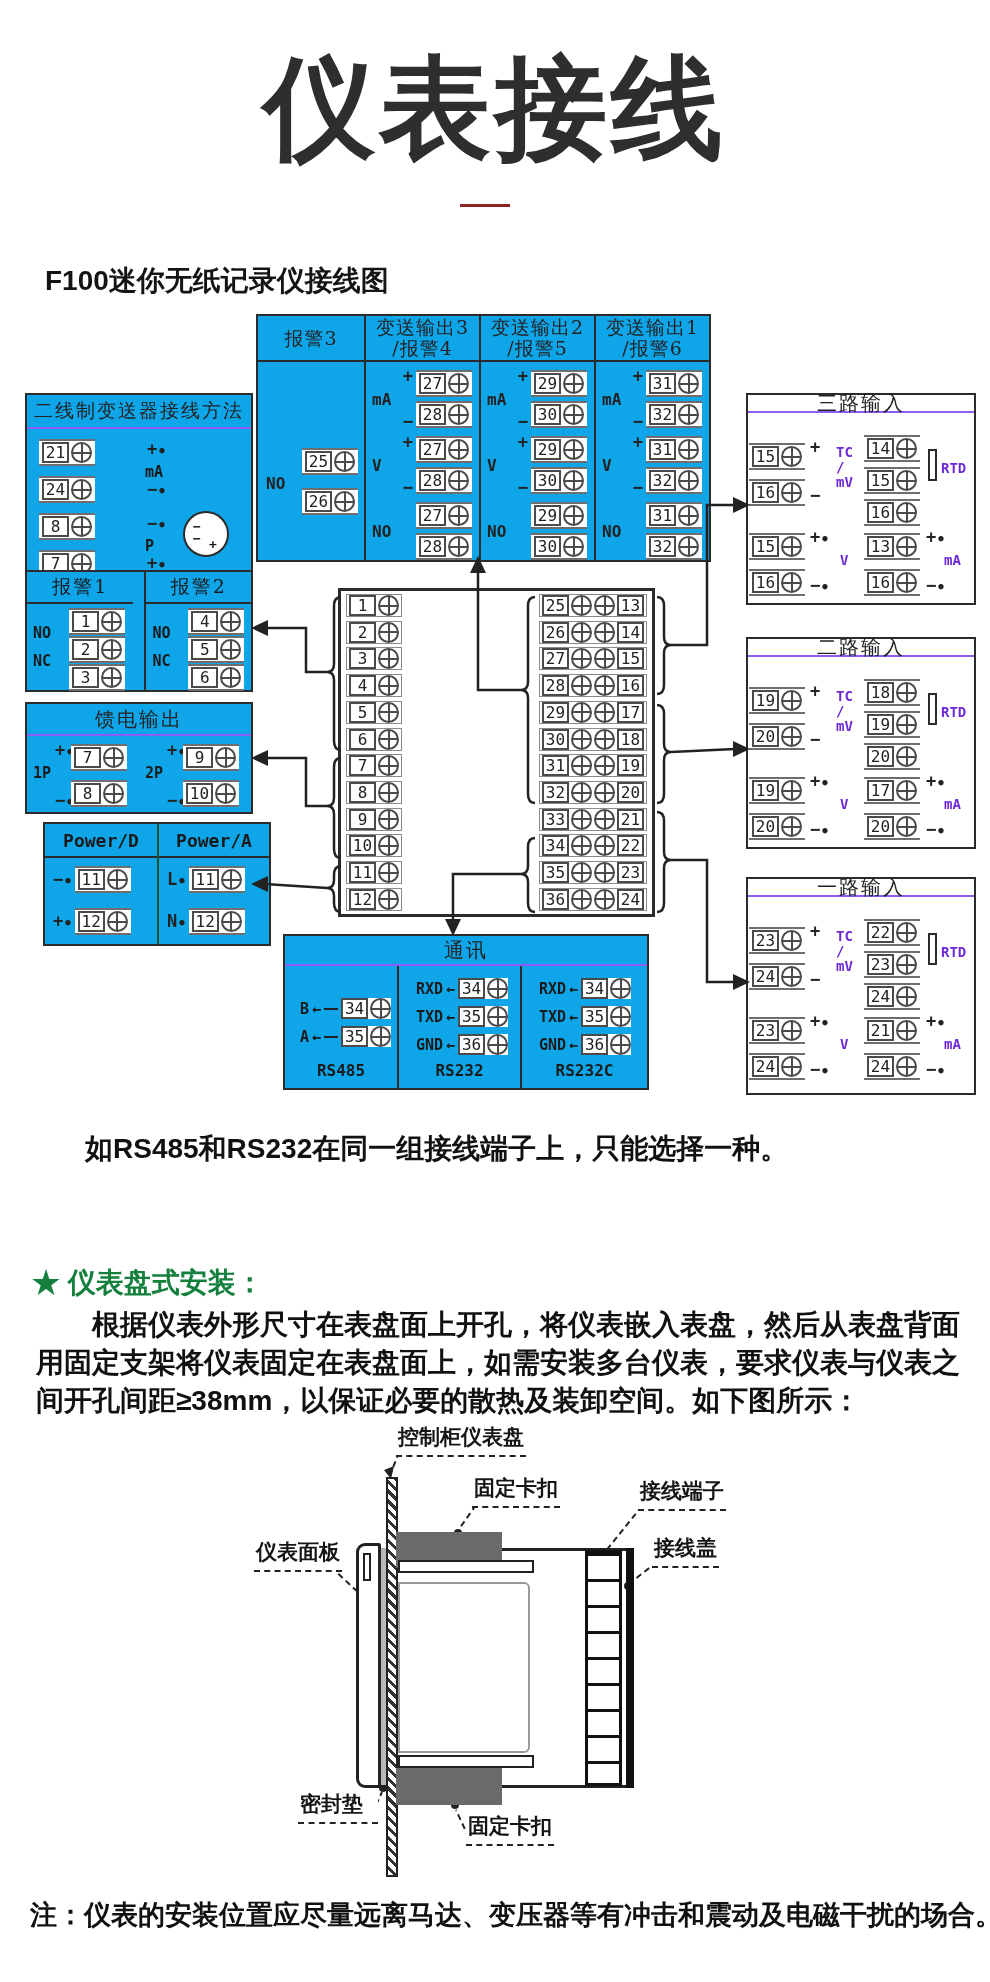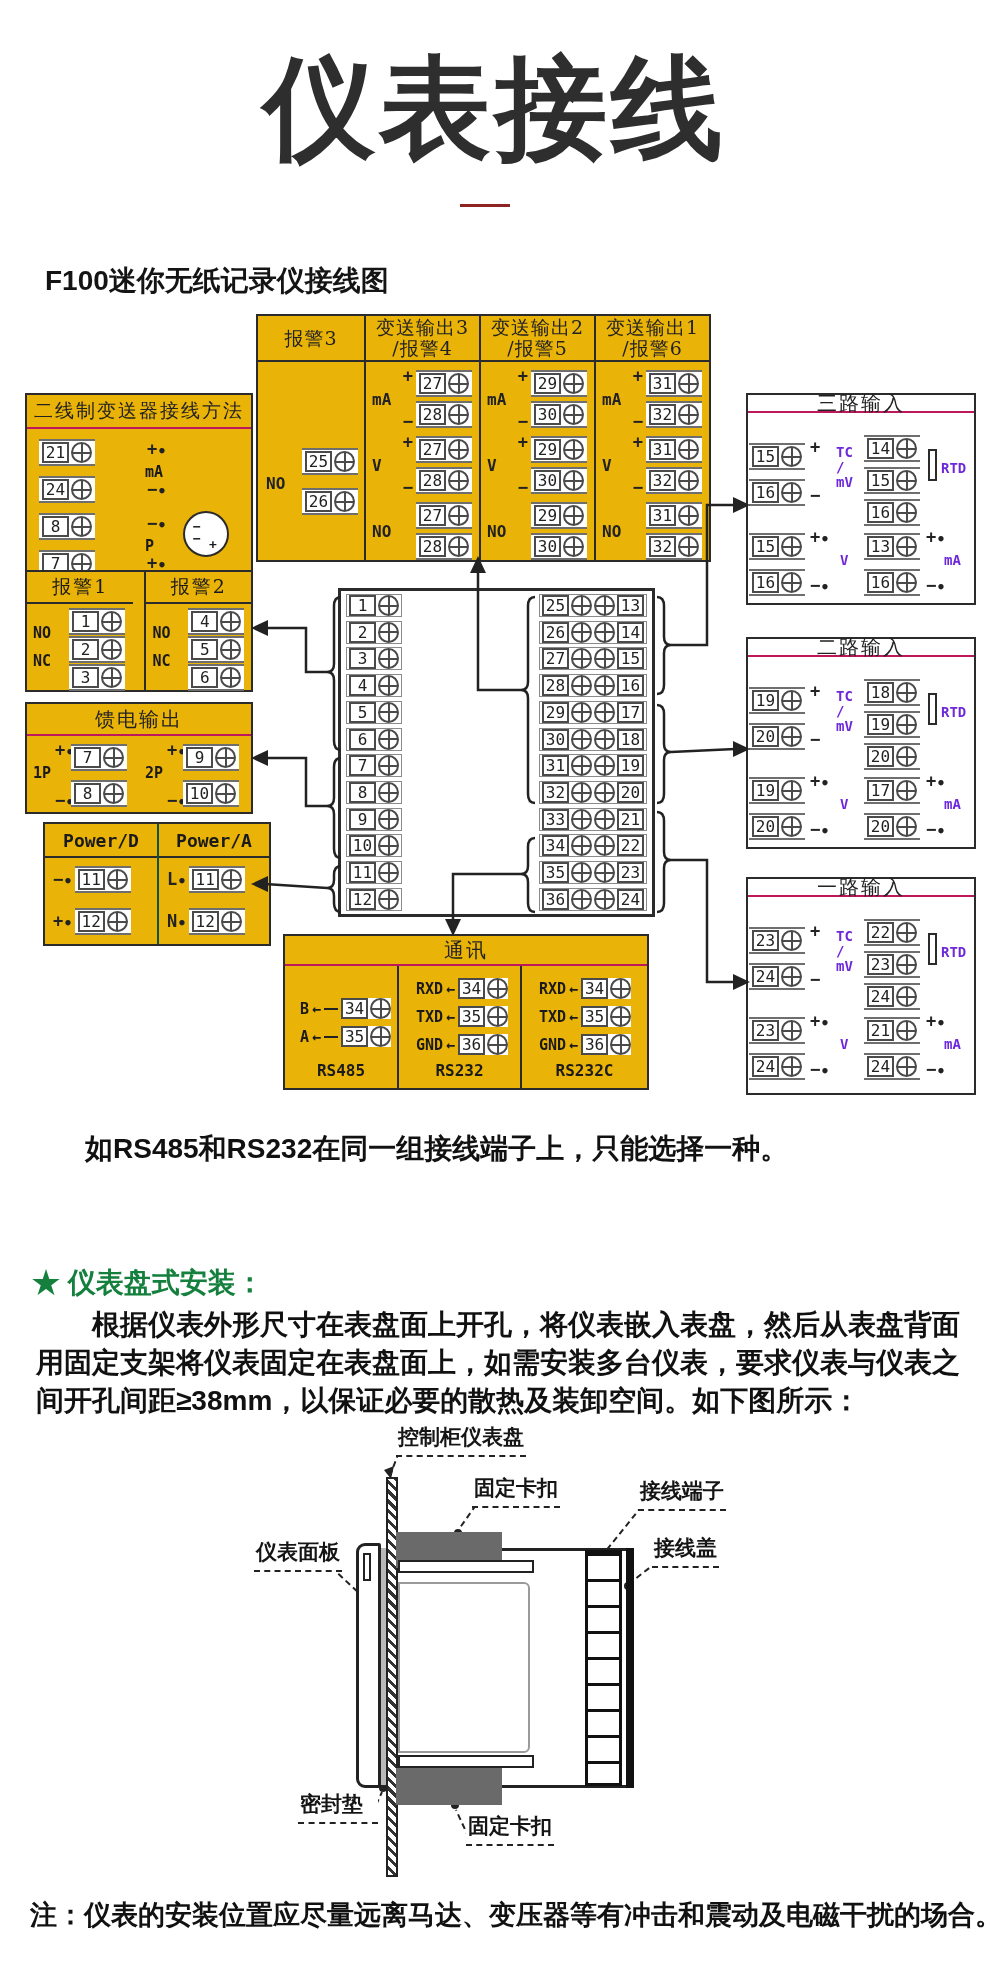--- a/index.html
+++ b/index.html
@@ -3,22 +3,22 @@
 <meta charset="utf-8">
 <style>
   html,body{margin:0;padding:0;background:#fff;}
   body{width:990px;height:1982px;position:relative;font-family:"Liberation Sans",sans-serif;color:#1a1a1a;overflow:hidden;}
   .abs{position:absolute;}
   
   .page-title{position:absolute;top:34px;left:0;width:990px;text-align:center;font-size:112px;font-weight:800;color:#2e2e2e;letter-spacing:4px;}
   .red-mark{position:absolute;left:460px;top:204px;width:50px;height:3px;}
   .subtitle{position:absolute;left:45px;top:262px;font-size:28px;font-weight:600;color:#141414;}
   
-  .box{position:absolute;border:2px solid #2b2b2b;background:#eab308;box-sizing:border-box;}
-  .box-header{border-bottom:2px solid #be185d;display:flex;align-items:center;justify-content:center;text-align:center;
+  .box{position:absolute;border:2px solid #2b2b2b;background:#0ea5e9;box-sizing:border-box;}
+  .box-header{border-bottom:2px solid #8b5cf6;display:flex;align-items:center;justify-content:center;text-align:center;
     font-family:"DejaVu Serif",serif;font-size:20px;color:#222;letter-spacing:2px;box-sizing:border-box;}
   .term{display:flex;align-items:center;gap:2px;border-top:2px solid #6e6e6e;border-bottom:2px solid #6e6e6e;padding:1px 3px;background:#fff;width:max-content;}
   .tnum{display:inline-flex;align-items:center;justify-content:center;min-width:27px;height:21px;border:2px solid #4a4a4a;
     font:16px "DejaVu Sans Mono",monospace;color:#222;background:#fff;box-sizing:border-box;}
   .screw{width:21px;height:21px;border:2px solid #4a4a4a;border-radius:50%;position:relative;flex:none;background:#fff;box-sizing:border-box;}
   .screw::before{content:"";position:absolute;left:0;right:0;top:50%;height:2px;margin-top:-1px;background:#4a4a4a;}
   .screw::after{content:"";position:absolute;top:0;bottom:0;left:50%;width:2px;margin-left:-1px;background:#4a4a4a;}
   .sign{font:bold 17px "DejaVu Sans Mono",monospace;color:#222;line-height:1;}
   .dot::after{content:"●";font-size:9px;vertical-align:2px;margin-left:2px;}
   .plabel{font:bold 16px "DejaVu Sans Mono",monospace;color:#222;}

